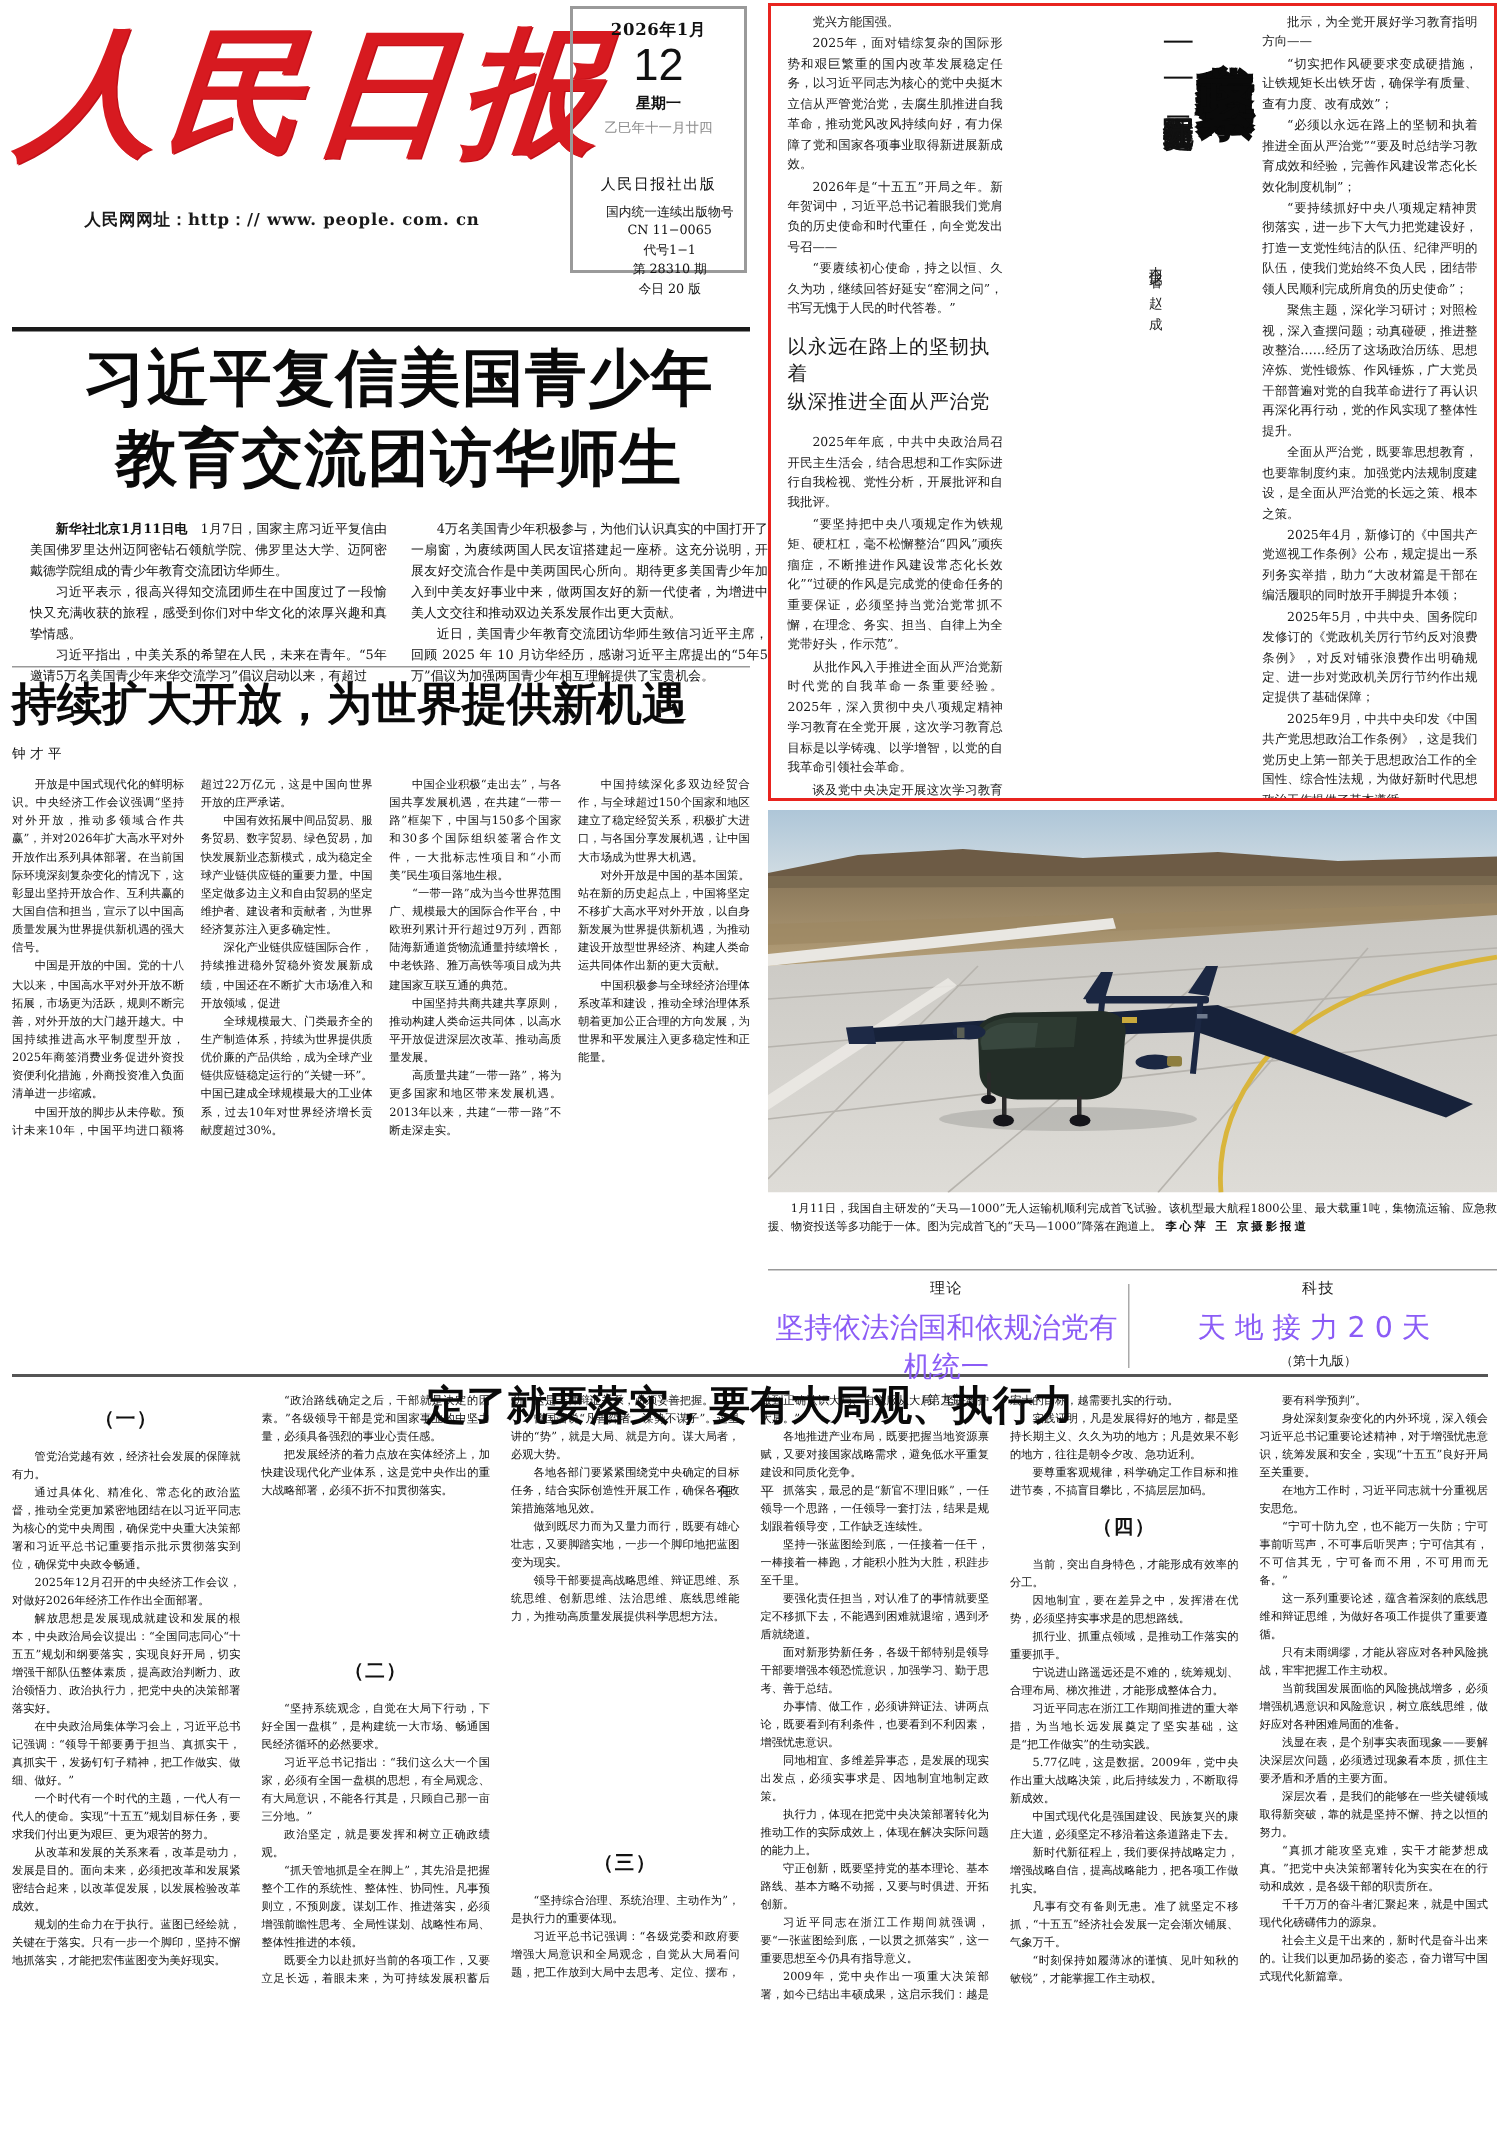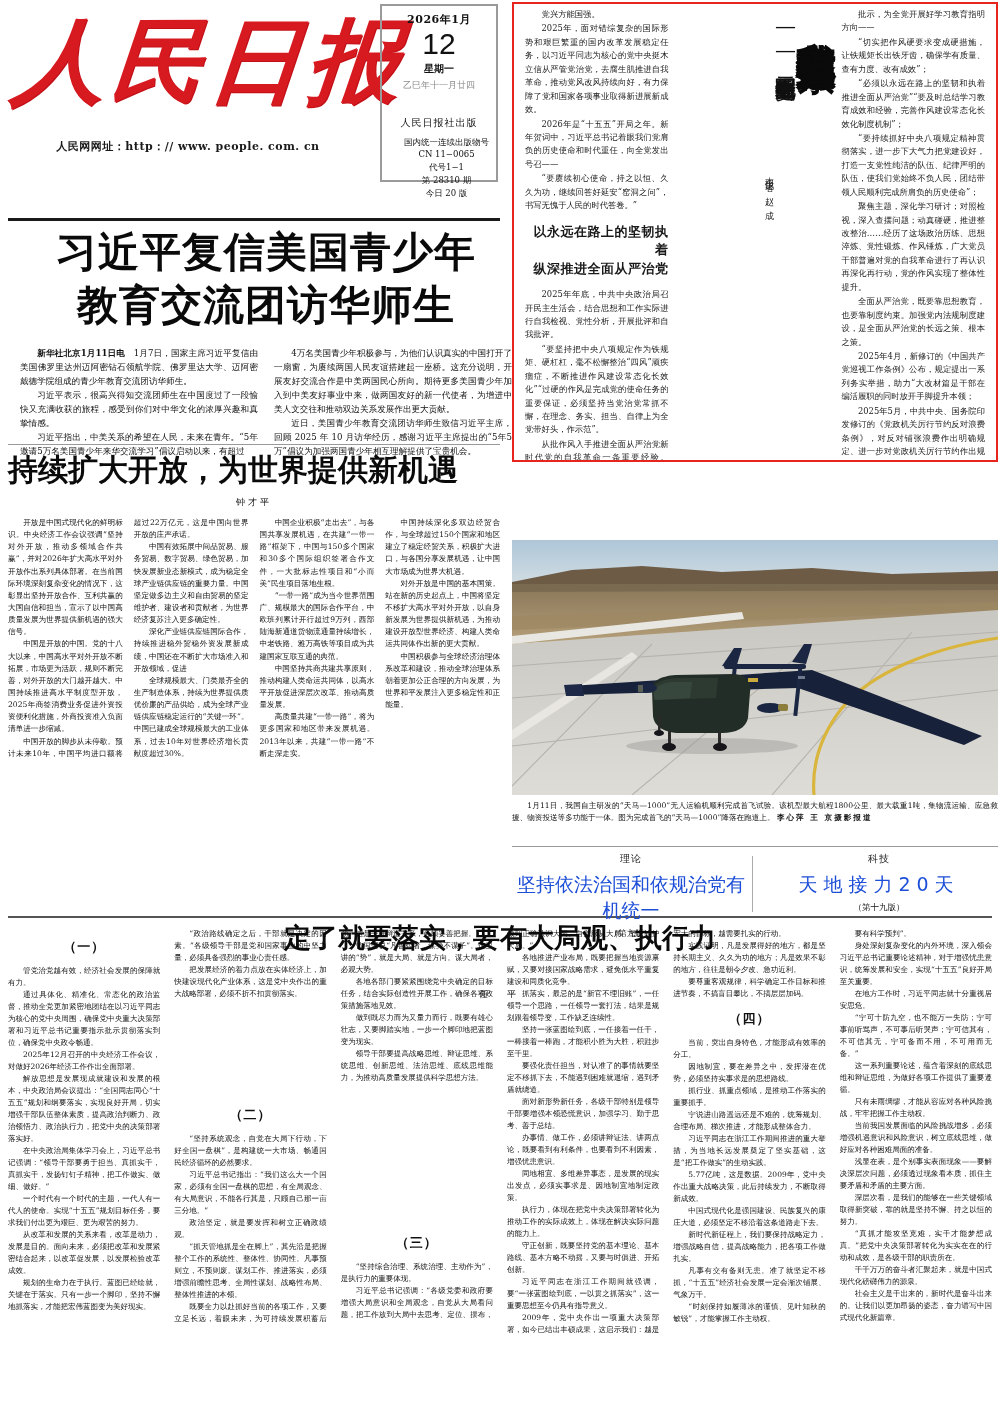--- a/index.html
+++ b/index.html
@@ -61,34 +61,34 @@
   .db-ym { font-size:11px; font-weight:700; letter-spacing:0.5px; }
   .db-day { font-size:30px; font-weight:400; line-height:1.05; margin-top:1px; font-family:"Liberation Sans",sans-serif;}
   .db-wk { font-size:10px; font-weight:700; margin-top:2px;}
   .db-lunar { font-size:9px; color:#8b8b8b; margin-top:3px;}
   .db-pub { font-size:10px; margin-top:24px; letter-spacing:1px;font-family:Liberation Serif, serif;}
   .db-sm { font-size:8.5px; margin-top:6px; line-height:1.5;}
   .db-sm div{ white-space:nowrap;margin-left:15px;}
 
   
   .redbox {
-    position:absolute; left:512px; top:2px; width:486px; height:460px;
+    position:absolute; left:512px; top:2px; width:486px; height:532px;
     border:2.5px solid #e8241f;
     padding:4px 6px;
     overflow:hidden;
   }
   .rb-inner { display:flex; flex-direction:row; width:100%; height:100%; }
   .rb-col {
     width:158px; padding:0 5px;
     font-size:8.3px; line-height:1.62; text-align:justify;
     color:#1a1a1a;
   }
   .rb-col p { text-indent:2em; margin-bottom:1px; }
   .rb-sub-head {
-    text-align:right; font-weight:700; font-size:13px;
+    text-align:left; font-weight:400; font-size:13px;
     line-height:1.45; margin:10px 0 9px 0; letter-spacing:0.5px;
   }
   .rb-vert {
     width:168px; display:flex; flex-direction:row-reverse;
     justify-content:flex-start; align-items:flex-start; padding-top:2px;
   }
   .v-main {
     writing-mode:vertical-rl; text-orientation:upright;
     font-family:"DejaVu Sans","Liberation Sans",sans-serif;
     font-weight:700; font-size:40px; letter-spacing:1px;
@@ -123,21 +123,21 @@
   .lead-body p { text-indent:2em; }
   .lead-body .dateline { font-weight:700; }
 
   
   .sec2-wrap { position:absolute; left:8px; top:452px; width:492px; }
   .sec2-title {
     font-family:"DejaVu Sans","Liberation Sans",sans-serif;
     font-weight:700; font-size:30px; letter-spacing:0px;
     text-align:left; line-height:1.2; color:#0a0a0a;
   }
-  .sec2-by { text-align:center; font-size:9px; margin-top:8px; letter-spacing:3px;}
+  .sec2-by { text-align:left; font-size:9px; margin-top:8px; letter-spacing:3px;}
   .sec2-body {
     margin-top:8px;
     column-count:4; column-gap:11px;
     font-size:7.6px; line-height:1.60; text-align:justify;
     height:370px;
   }
   .sec2-body p { text-indent:2em; }
 
   
   .photo-wrap { position:absolute; left:512px; top:540px; width:486px; height:255px; }
@@ -147,21 +147,21 @@
     font-size:7.6px; line-height:1.62; text-align:justify; text-indent:2em;
   }
   .photo-credit { font-weight:700; letter-spacing:2px; }
 
   
   .idx { position:absolute; top:852px; height:62px; }
   .idx-l { left:512px; width:238px; }
   .idx-r { left:760px; width:238px; }
   .idx-kicker { text-align:center; font-size:10px; color:#222; letter-spacing:1px;}
   .idx-title {
-    text-align:center; font-size:19px; margin-top:6px; color:#1d4ed8;
+    text-align:center; font-size:19px; margin-top:6px; color:#8b5cf6;
     font-family:"DejaVu Sans","Liberation Sans",sans-serif; font-weight:400;
   }
   .idx-title.spaced { letter-spacing:6px; }
   .idx-page { text-align:center; font-size:8.5px; margin-top:4px; }
   .idx-div { position:absolute; left:752px; top:856px; width:1px; height:56px; background:#aaa; }
 
   
   .bot-title {
     position:absolute; left:180px; top:922px; width:640px;
     font-family:"DejaVu Sans","Liberation Sans",sans-serif;

